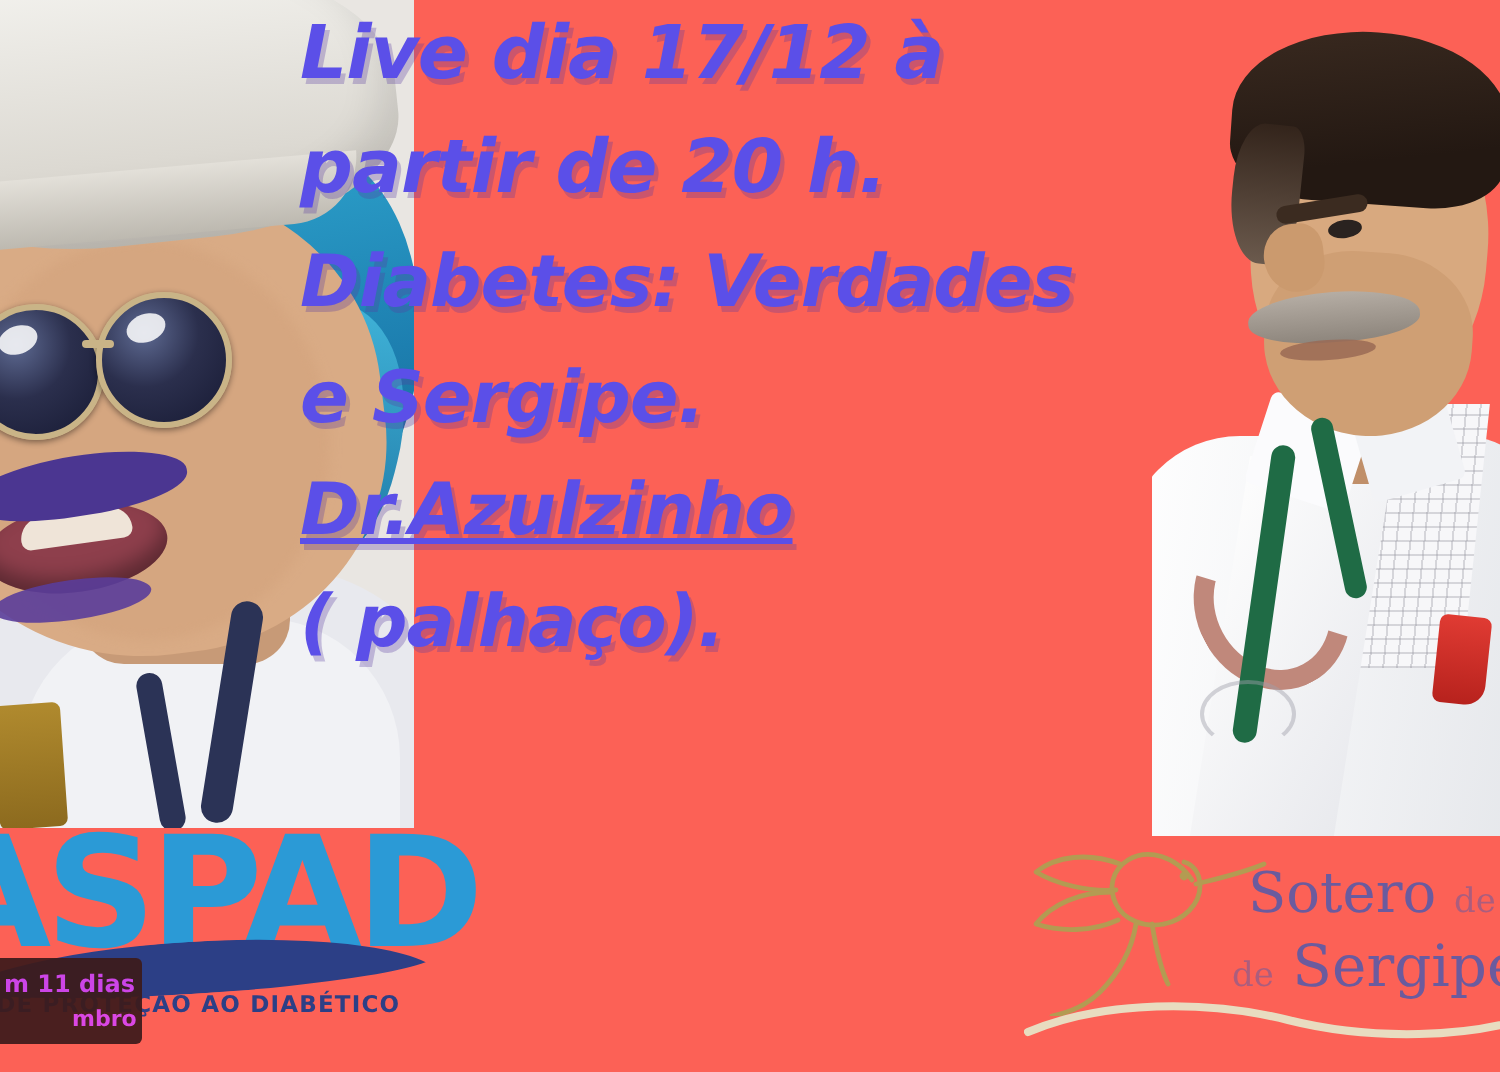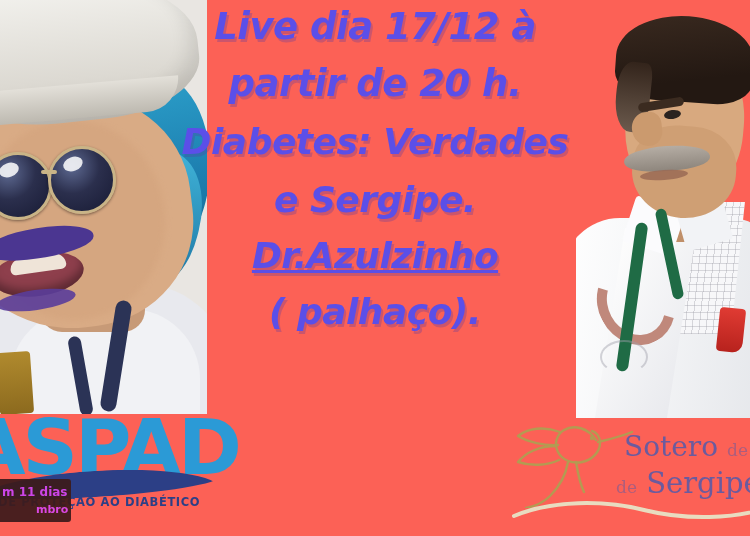--- a/index.html
+++ b/index.html
@@ -111,21 +111,20 @@
      border:10px solid #c0887b;border-radius:50%;border-top-color:transparent;border-right-color:transparent;
      transform:rotate(-28deg);}
   .dr-pocket-red{position:absolute;right:6px;bottom:66px;width:26px;height:44px;
      background:linear-gradient(180deg,#e03b33,#b7221d);border-radius:4px 4px 10px 4px;transform:rotate(6deg);}
   .dr-pocket-line{position:absolute;left:24px;bottom:44px;width:44px;height:30px;
      border:2px solid rgba(160,160,170,.45);border-radius:50%;border-bottom-color:transparent;}
 
   
   #headline{
     position:absolute;left:150px;top:0px;width:450px;
-    text-align:center;
     z-index:6;
     pointer-events:none;
   }
   #headline .line{
     display:block;
     color:#5b4fe8;
     font-family:"DejaVu Sans","Liberation Sans",sans-serif;
     font-weight:bold;
     font-style:italic;
     letter-spacing:-0.5px;

